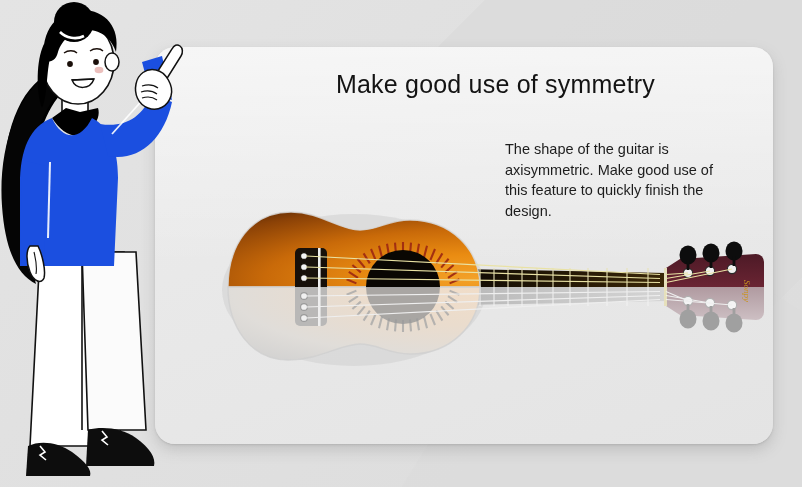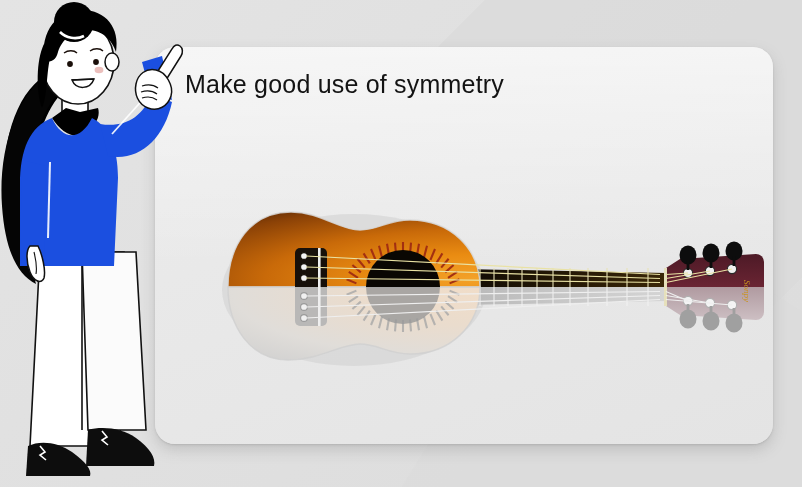--- a/index.html
+++ b/index.html
@@ -48,21 +48,21 @@
     border-radius:20px 20px 0 0;
     background:linear-gradient(180deg,rgba(255,255,255,.55),rgba(255,255,255,0));
     pointer-events:none;
   }
 
   
   .title{
     position:absolute;
     left:185px;top:70px;
     width:470px;
-    text-align:left;
+    text-align:right;
     font-size:25px;
     color:#131313;
     letter-spacing:.2px;
     white-space:nowrap;
   }
   .body-text{
     position:absolute;
     left:505px;top:139px;
     width:228px;
     font-size:14.5px;
@@ -331,20 +331,21 @@
           <line x1="478" y1="132.5" x2="544" y2="119" stroke="#e9e2a4" stroke-width="1.1"></line>
           <line x1="478" y1="141.5" x2="500" y2="151" stroke="#efefef" stroke-width="1.1"></line>
           <line x1="478" y1="145.5" x2="522" y2="153" stroke="#efefef" stroke-width="1.1"></line>
           <line x1="478" y1="149.5" x2="544" y2="155" stroke="#efefef" stroke-width="1.1"></line>
         </g>
       </g>
     </svg>
   </div>
 
   <div class="title">Make good use of symmetry</div>
+  <div class="body-text">The shape of the guitar is axisymmetric. Make good use of this feature to quickly finish the design.</div>
 
   <div class="character">
     <svg viewBox="0 0 190 487" xmlns="http://www.w3.org/2000/svg">
 
       <path d="M60,70 C 26,82 6,130 8,190 C 10,240 22,272 42,282
                C 36,250 30,210 36,170 C 42,128 56,98 74,86 Z" fill="#000"></path>
       <path d="M52,74 C 20,96 2,150 6,206 C 9,248 20,274 40,284
                C 30,246 26,200 34,160 C 42,118 58,92 76,82 Z" fill="#050505"></path>
 
       <path d="M44,252 L128,252 L124,446 L34,446 Z" fill="#ffffff" stroke="#111" stroke-width="1.6"></path>

